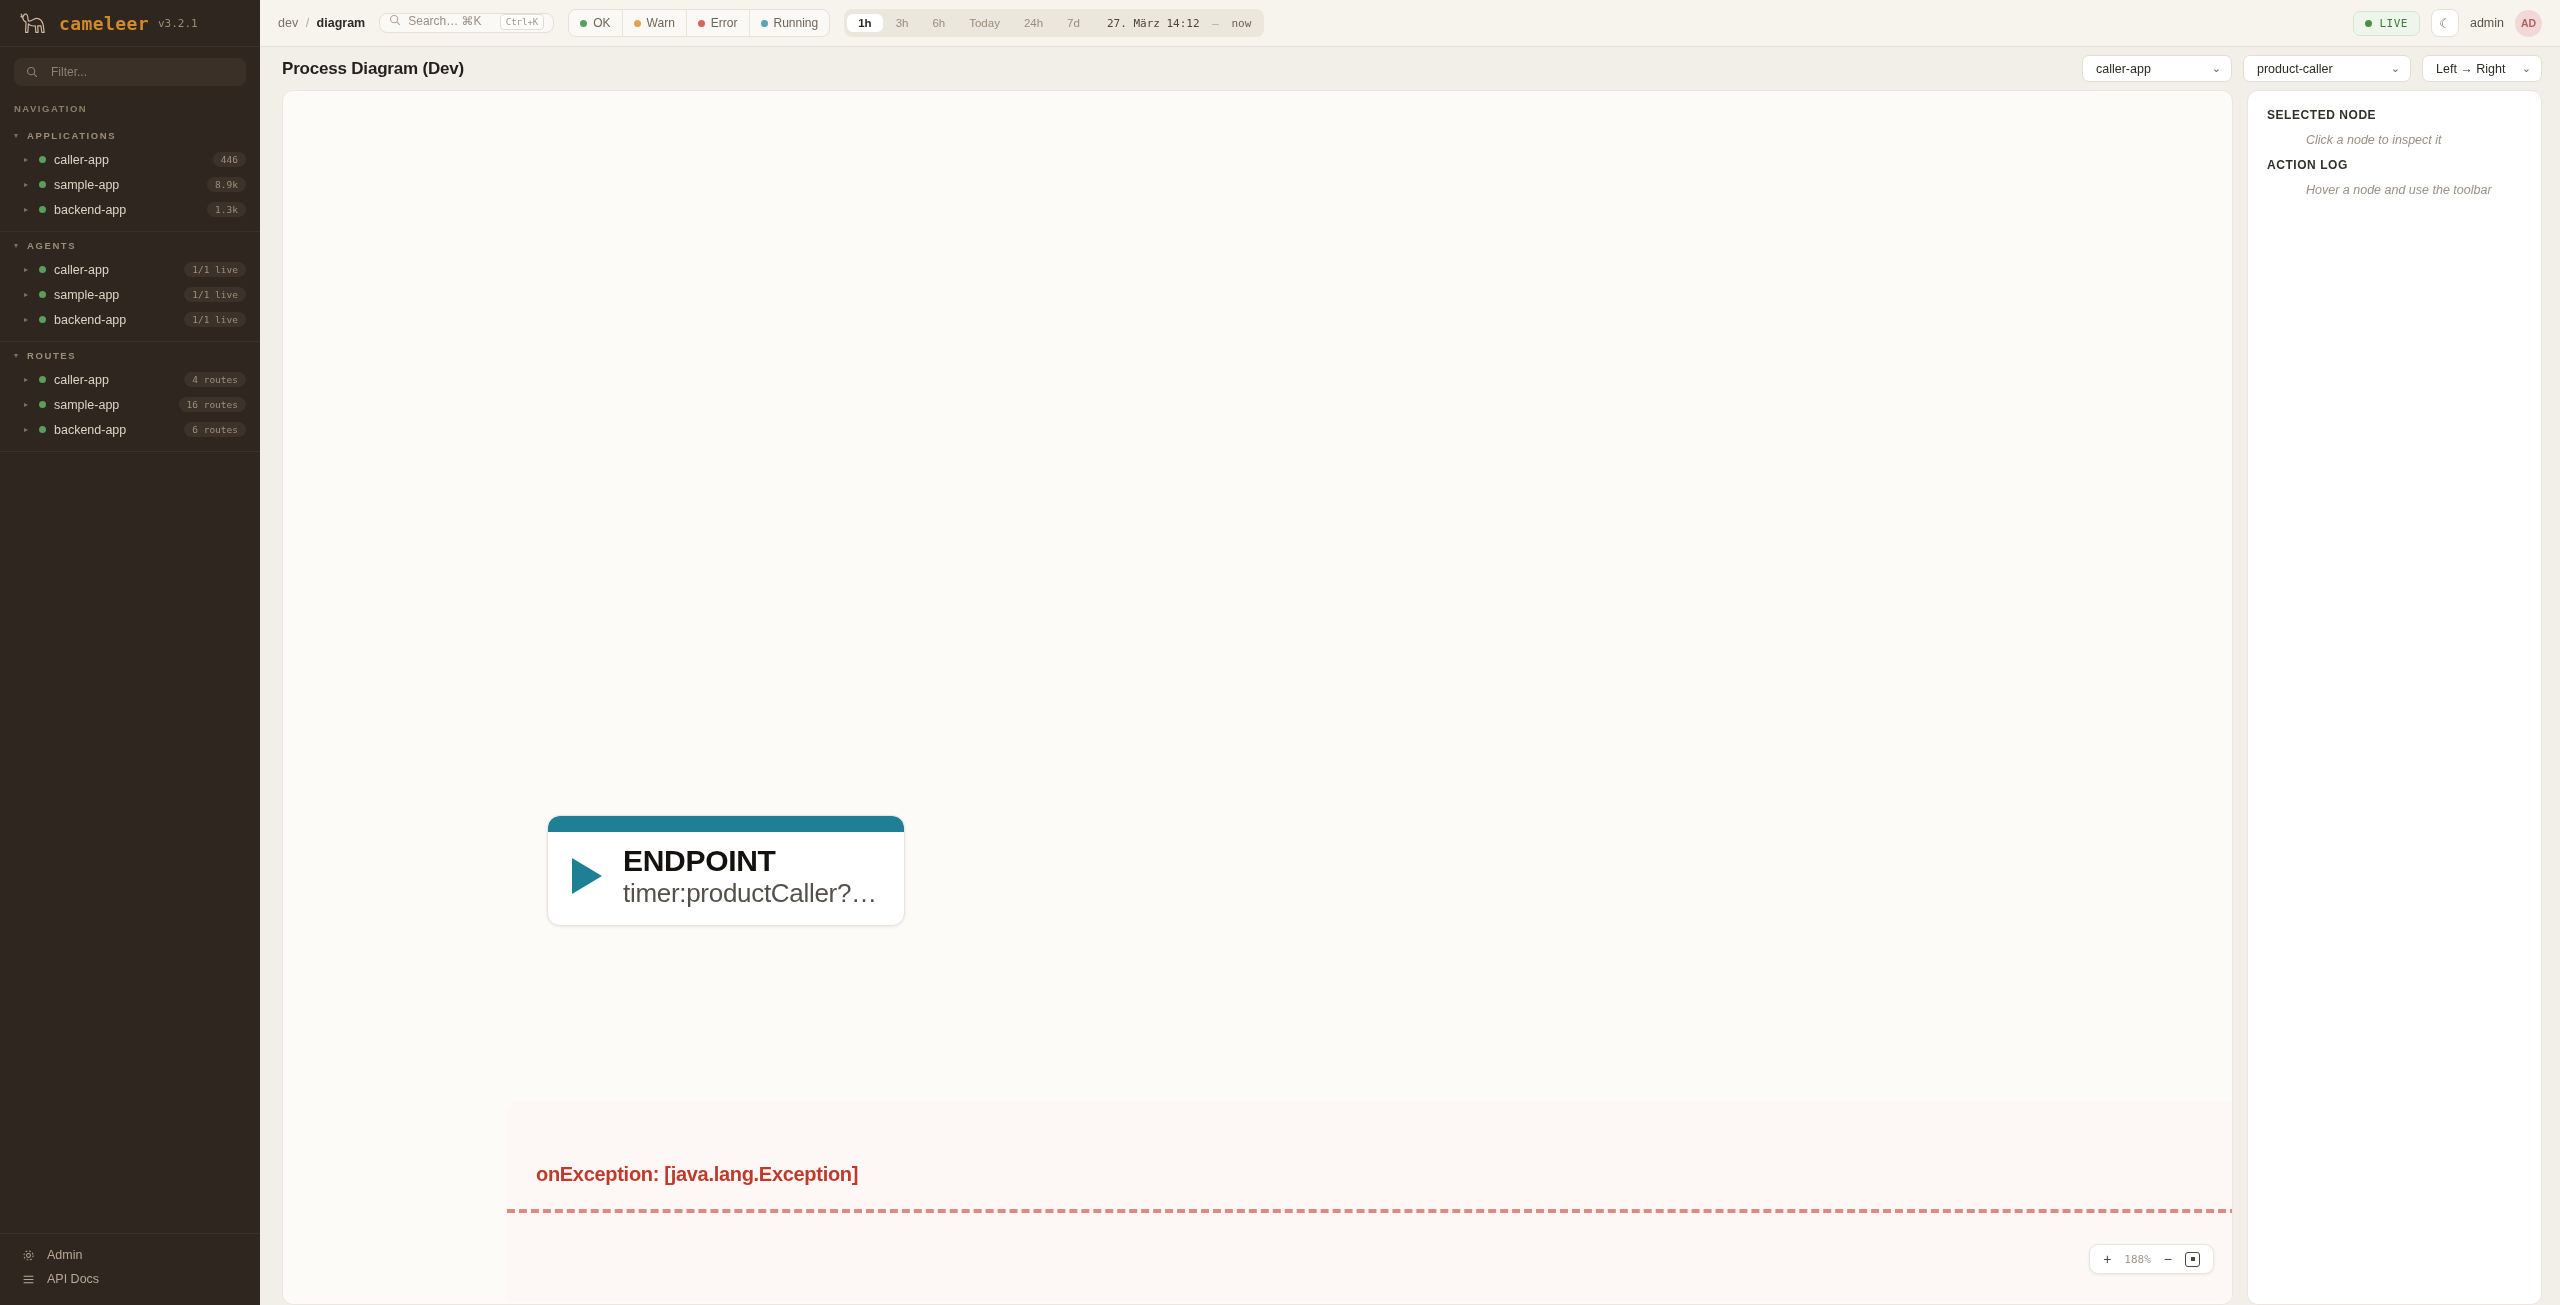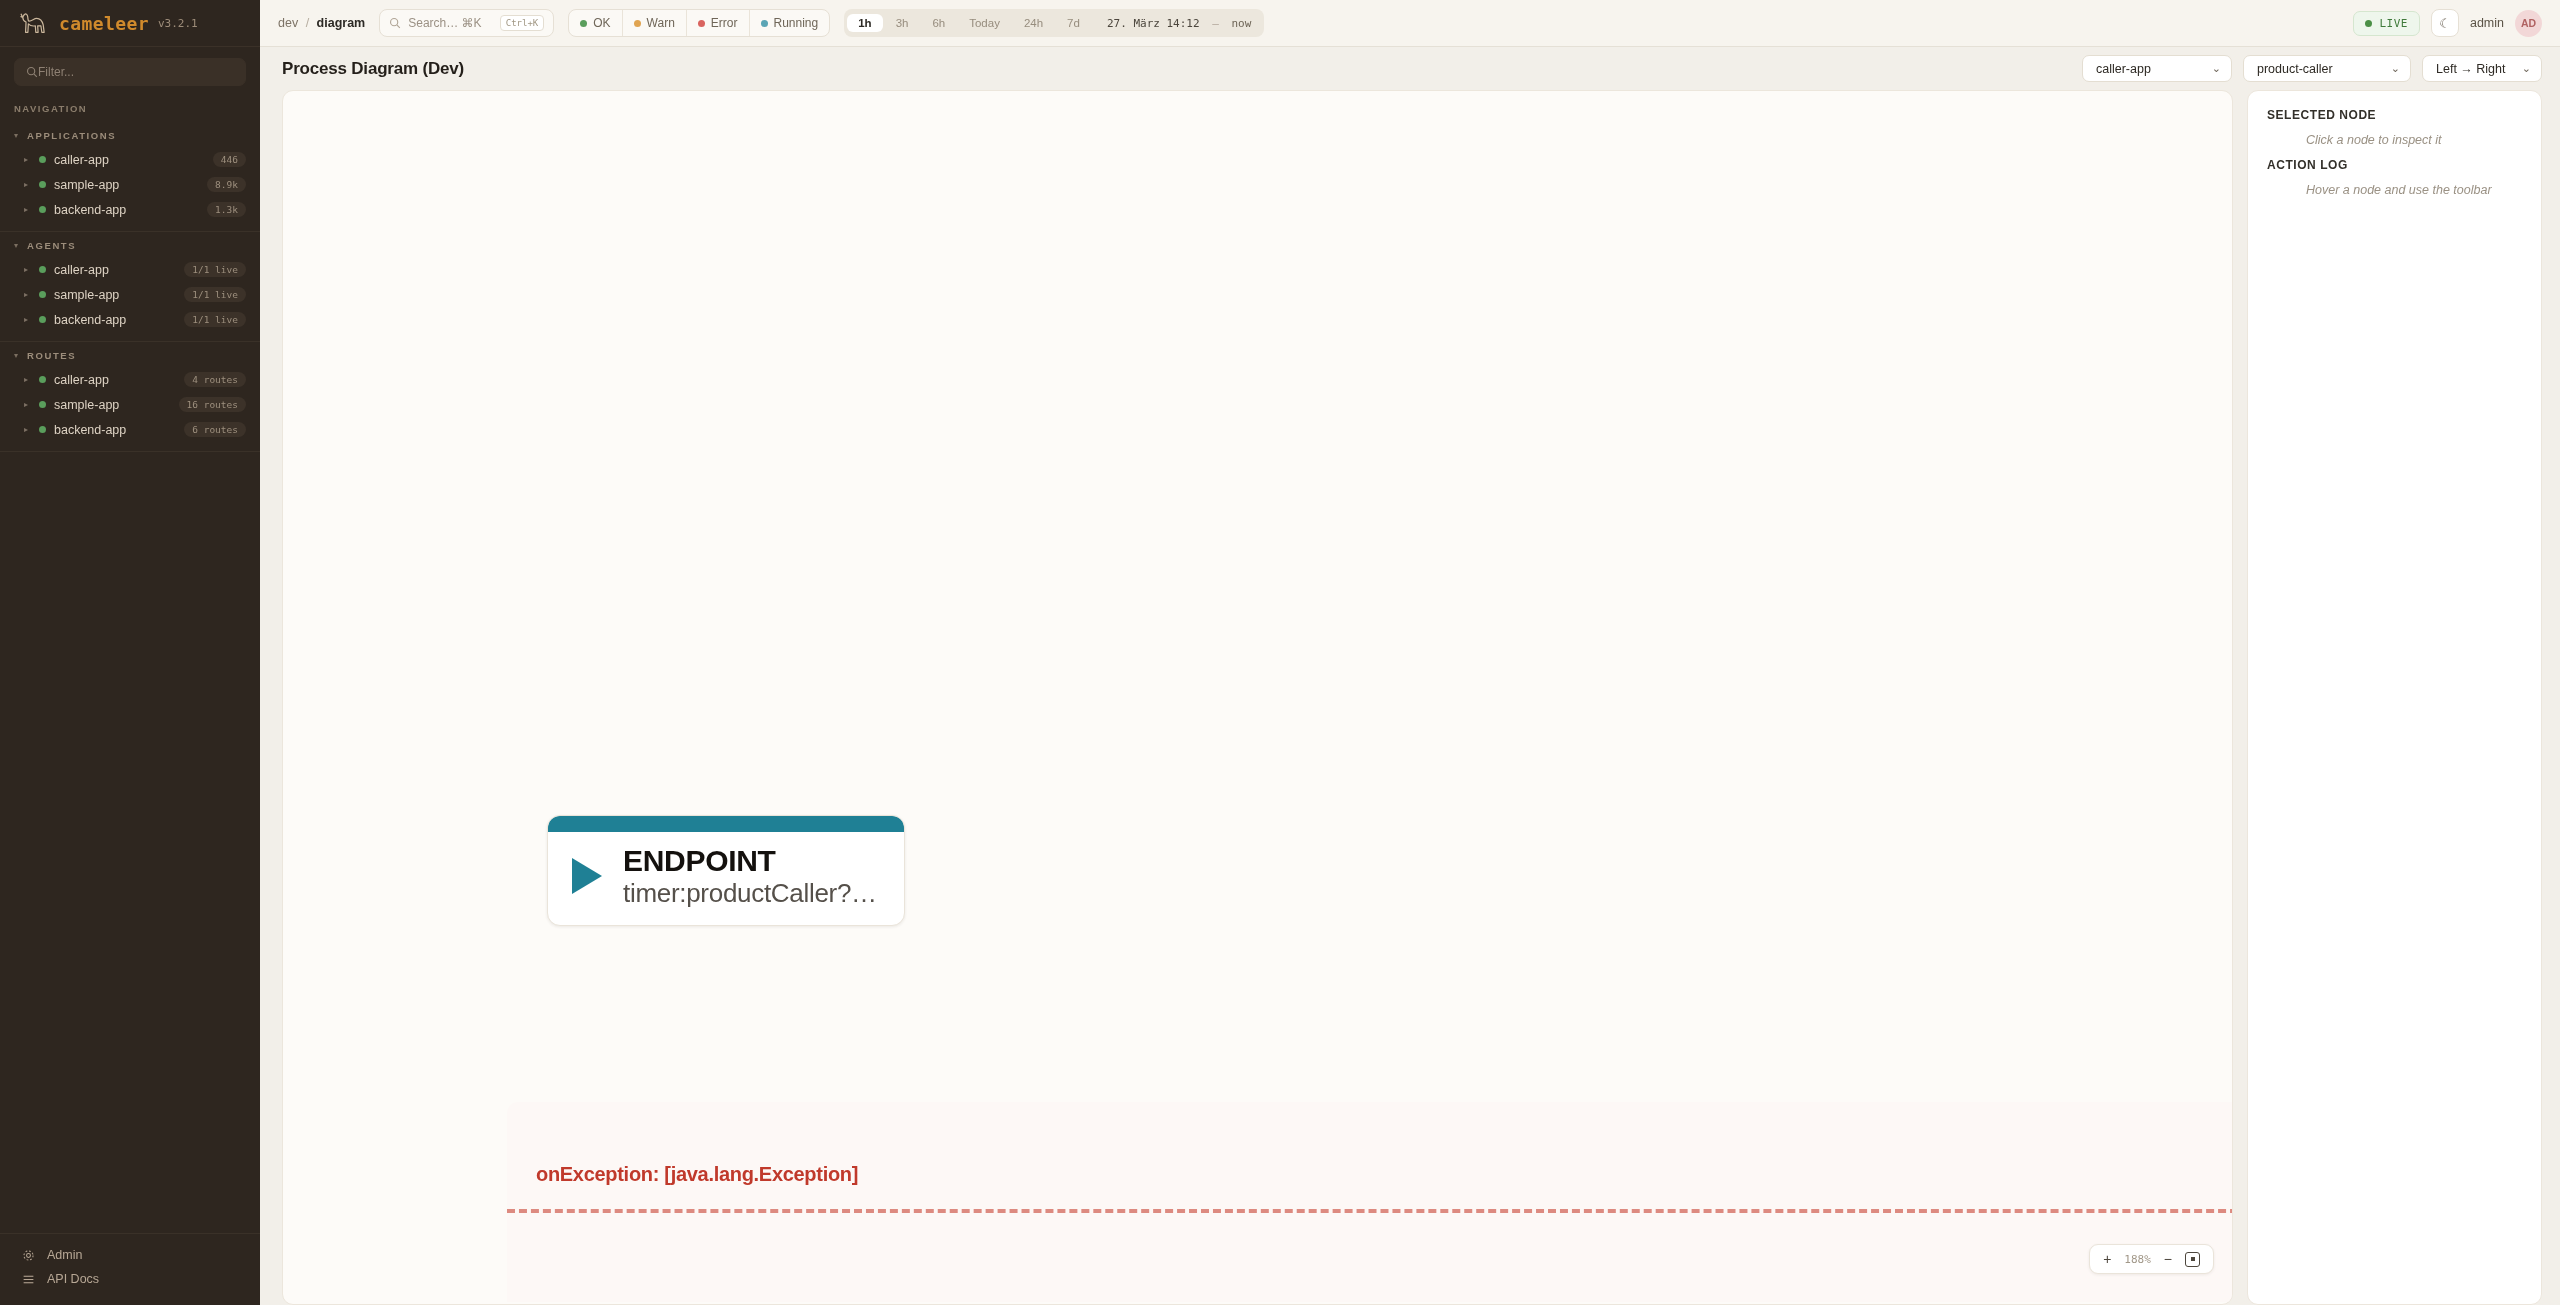--- a/index.html
+++ b/index.html
@@ -30,21 +30,21 @@
     font-size: 18px; font-weight: 700; color: #d08a2c; letter-spacing: .4px;
   }
   .brand-ver {
     font-family: "DejaVu Sans Mono", monospace;
     font-size: 11px; color: #9d8c79; margin-left: -2px;
   }
 
   .filter-wrap { padding: 11px 14px 11px 14px; }
   .filter-box {
     height: 28px; background: #3a3027; border-radius: 7px;
-    display: flex; align-items: center; gap: 0; padding: 0 11px;
+    display: flex; align-items: center; gap: 13px; padding: 0 11px;
     border: 1px solid #3a3027;
   }
   .filter-box input {
     background: transparent; border: 0; outline: none;
     color: #cfc3b4; font-size: 12px; width: 100%;
     font-family: "Liberation Sans", sans-serif;
   }
   .filter-box input::placeholder { color: #8e8073; }
   .mini-search { width: 12px; height: 12px; flex: 0 0 12px; }
 
@@ -88,23 +88,23 @@
   #topbar {
     height: 47px; flex: 0 0 47px; background: #f7f4ee;
     display: flex; align-items: center; gap: 14px;
     padding: 0 18px; border-bottom: 1px solid #e5e0d6;
   }
   .crumb { font-size: 12.5px; color: #7d7366; white-space: nowrap; }
   .crumb b { color: #2d2a25; font-weight: 700; }
   .crumb .sep { color: #b6ada0; margin: 0 4px; }
 
   .searchbar {
-    height: 28px; min-width: 175px; background: #fbf9f5;
+    height: 20px; min-width: 175px; background: #fbf9f5;
     border: 1px solid #e6e0d5; border-radius: 8px;
-    display: flex; align-items: center; gap: 7px; padding: 0 9px;
+    display: flex; align-items: flex-start; gap: 7px; padding: 0 9px;
   }
   .searchbar .txt { font-size: 12px; color: #9b9184; }
   .kbd {
     margin-left: auto; font-family: "DejaVu Sans Mono", monospace;
     font-size: 9px; color: #a29885; border: 1px solid #e4ded2;
     border-radius: 4px; padding: 2px 5px; background: #fff;
   }
 
   .statuses {
     height: 28px; display: flex; align-items: stretch;

